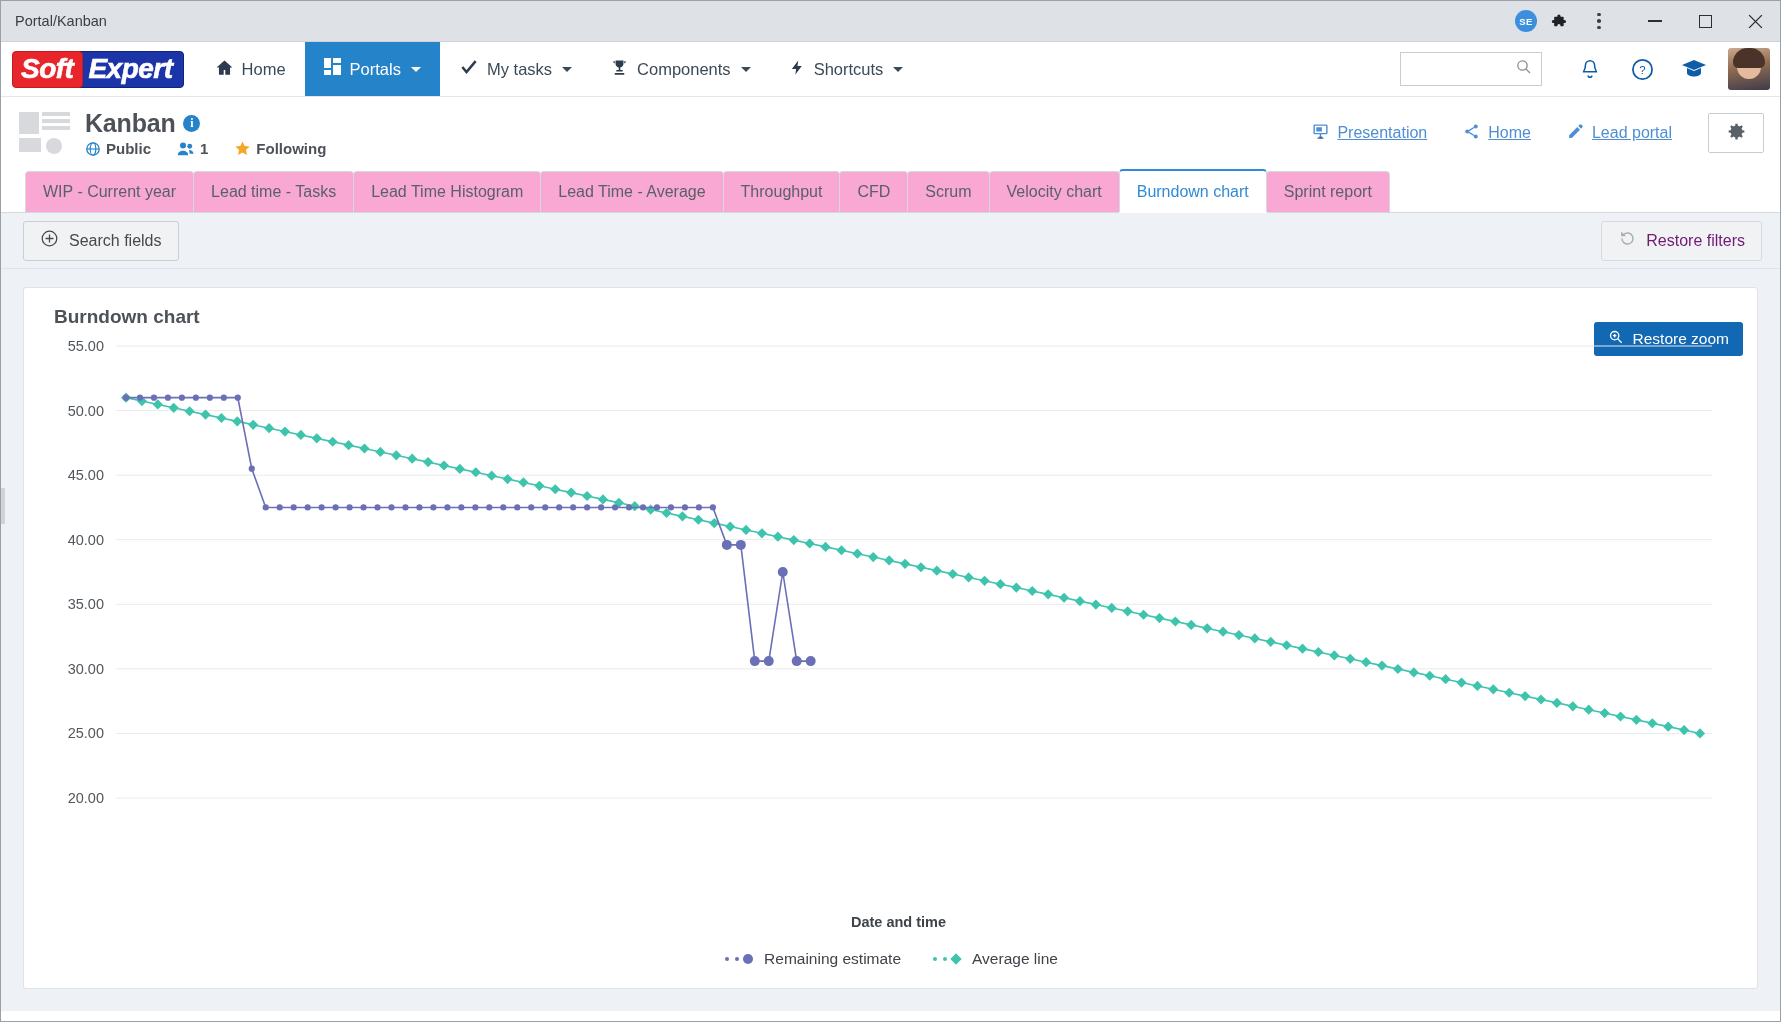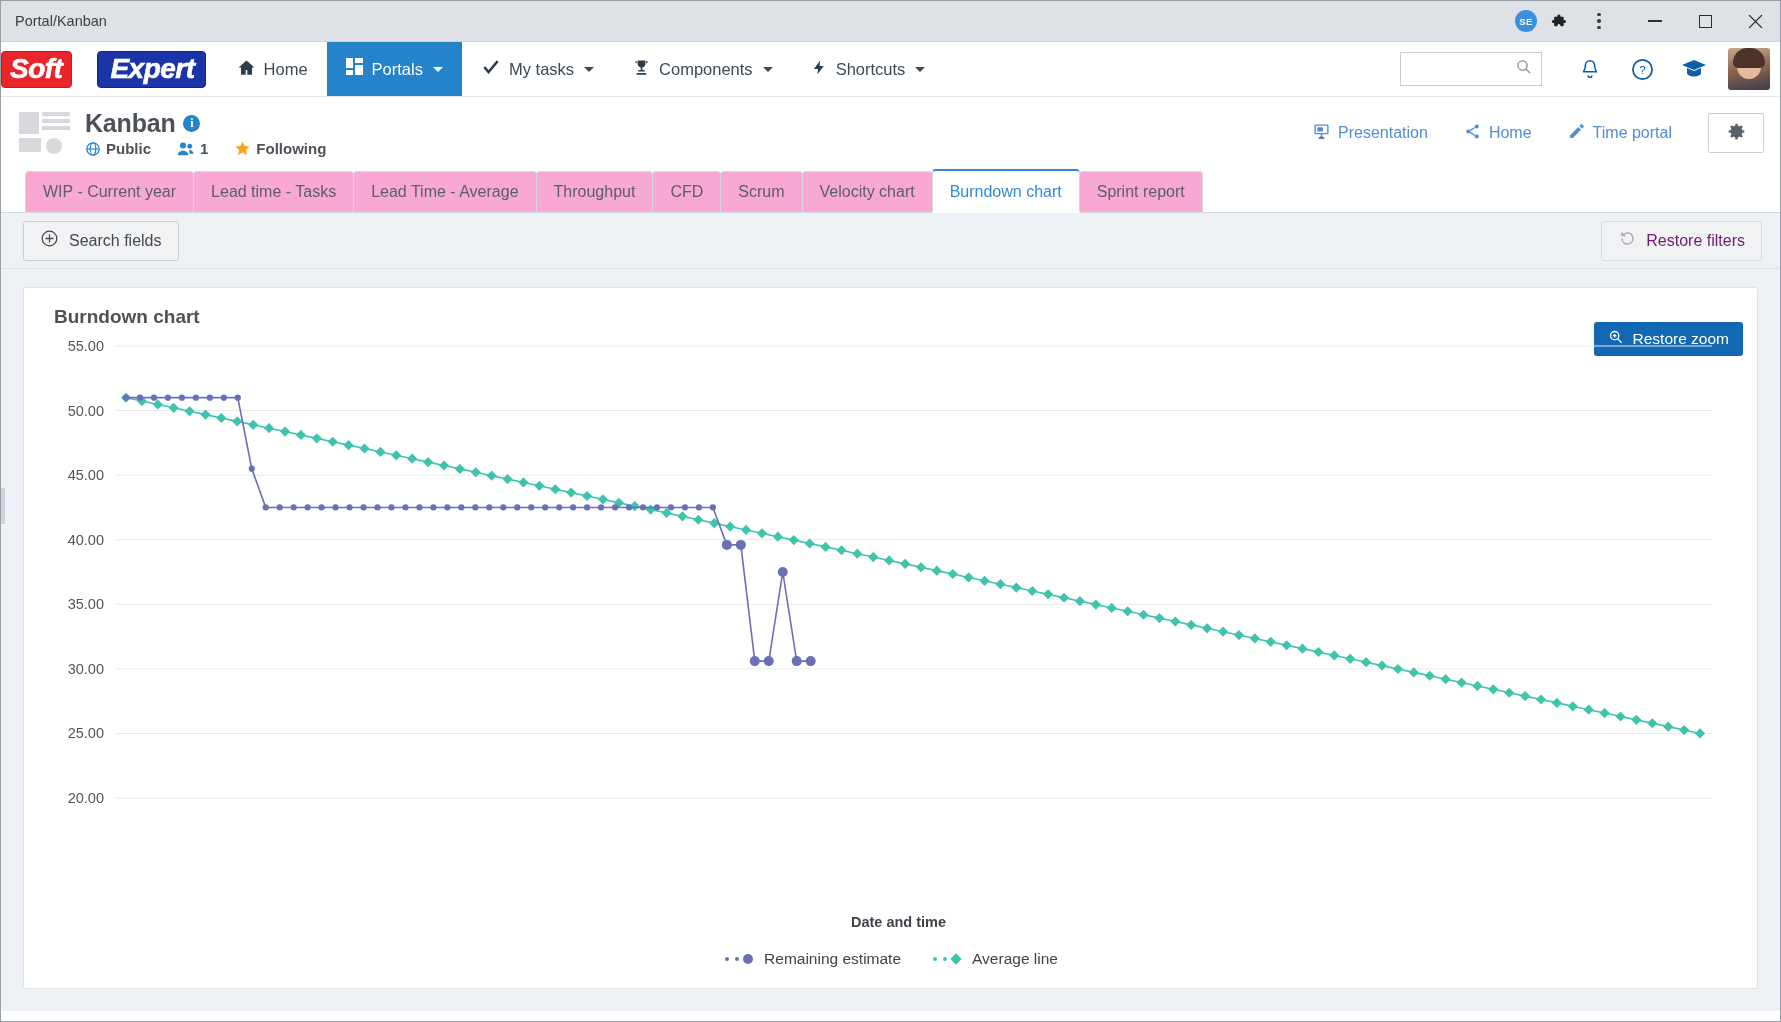--- a/index.html
+++ b/index.html
@@ -62,23 +62,22 @@
   .appbar {
     height: 55px;
     background: #ffffff;
     display: flex;
     align-items: stretch;
     border-bottom: 1px solid #e3e6ea;
     position: relative;
   }
   .logo {
     display: flex; align-items: center;
-    padding-left: 0px; margin-right: 12px;
+    padding-left: 11px; margin-right: 12px;
     height: 100%;
-    gap: 33px;
   }
   .logo-soft {
     background: #e8252a; color: #fff;
     font-style: italic; font-weight: bold;
     font-size: 28px; padding: 1px 9px 2px 8px;
     border-radius: 4px; letter-spacing: -.5px;
     position: relative; z-index: 2;
     border: 1.5px solid #c01b20;
     -webkit-text-stroke: 0.6px #ffffff;
   }
@@ -149,21 +148,21 @@
     font-size: 12px; font-weight: bold; display:flex; align-items:center; justify-content:center;
     font-family: "Liberation Serif", serif;
   }
   .meta-row { display:flex; align-items:center; gap: 26px; }
   .meta { display:flex; align-items:center; gap:5px; font-size:15px; font-weight:bold; color:#4d5259;}
   .meta .ic { color:#2583c9; display:flex; }
   .meta.following .ic { color:#f5a623; }
   .portal-actions { margin-left:auto; display:flex; align-items:center; gap: 0; }
   .act {
     display:flex; align-items:center; gap:8px;
-    color:#4f8ed4; font-size:16px; cursor:pointer; padding: 0 18px;
+    color:#4f8ed4; font-size:16px; cursor:pointer; padding: 0 18px; text-decoration: underline;
   }
   .gear-btn {
     width: 56px; height: 40px; border:1px solid #c8cdd2; background:#fff;
     display:flex; align-items:center; justify-content:center; margin-left:18px; cursor:pointer;
     border-radius: 2px;
   }
 
   
   .tabs {
     display: flex; align-items: flex-end;
@@ -426,38 +425,41 @@
         </span>
         <span>Home</span>
       </div>
       <div class="act">
         <span>
           <svg width="17" height="17" viewBox="0 0 24 24">
               <path fill="#4f8ed4" d="M3 17.2 14.5 5.7l3.8 3.8L6.8 21H3z"></path>
               <path fill="#4f8ed4" d="m16 4.2 2-2a1.4 1.4 0 0 1 2 0l1.8 1.8a1.4 1.4 0 0 1 0 2l-2 2z"></path>
             </svg>
         </span>
-        <span>Time portal</span>
+        <span>Lead portal</span>
       </div>
       <div class="gear-btn">
         <span>
           <svg width="21" height="21" viewBox="0 0 24 24">
               <path fill="#5a6067" d="M12 8.3a3.7 3.7 0 1 0 0 7.4 3.7 3.7 0 0 0 0-7.4zm9 4.8v-2.2l-2.4-.4a6.9 6.9 0 0 0-.8-2l1.4-2-1.6-1.6-2 1.4c-.6-.4-1.3-.6-2-.8L13.2 3h-2.4l-.4 2.5c-.7.2-1.4.4-2 .8l-2-1.4-1.6 1.6 1.4 2c-.4.6-.6 1.3-.8 2L3 10.9v2.2l2.4.4c.2.7.4 1.4.8 2l-1.4 2 1.6 1.6 2-1.4c.6.4 1.3.6 2 .8l.4 2.5h2.4l.4-2.5c.7-.2 1.4-.4 2-.8l2 1.4 1.6-1.6-1.4-2c.4-.6.6-1.3.8-2z"></path>
             </svg>
         </span>
       </div>
     </div>
   </div>
 
   <div class="tabs">
     <div class="tab">
         <span>WIP - Current year</span>
       </div>
     <div class="tab">
         <span>Lead time - Tasks</span>
+      </div>
+    <div class="tab">
+        <span>Lead Time Histogram</span>
       </div>
     <div class="tab">
         <span>Lead Time - Average</span>
       </div>
     <div class="tab">
         <span>Throughput</span>
       </div>
     <div class="tab">
         <span>CFD</span>
       </div>

